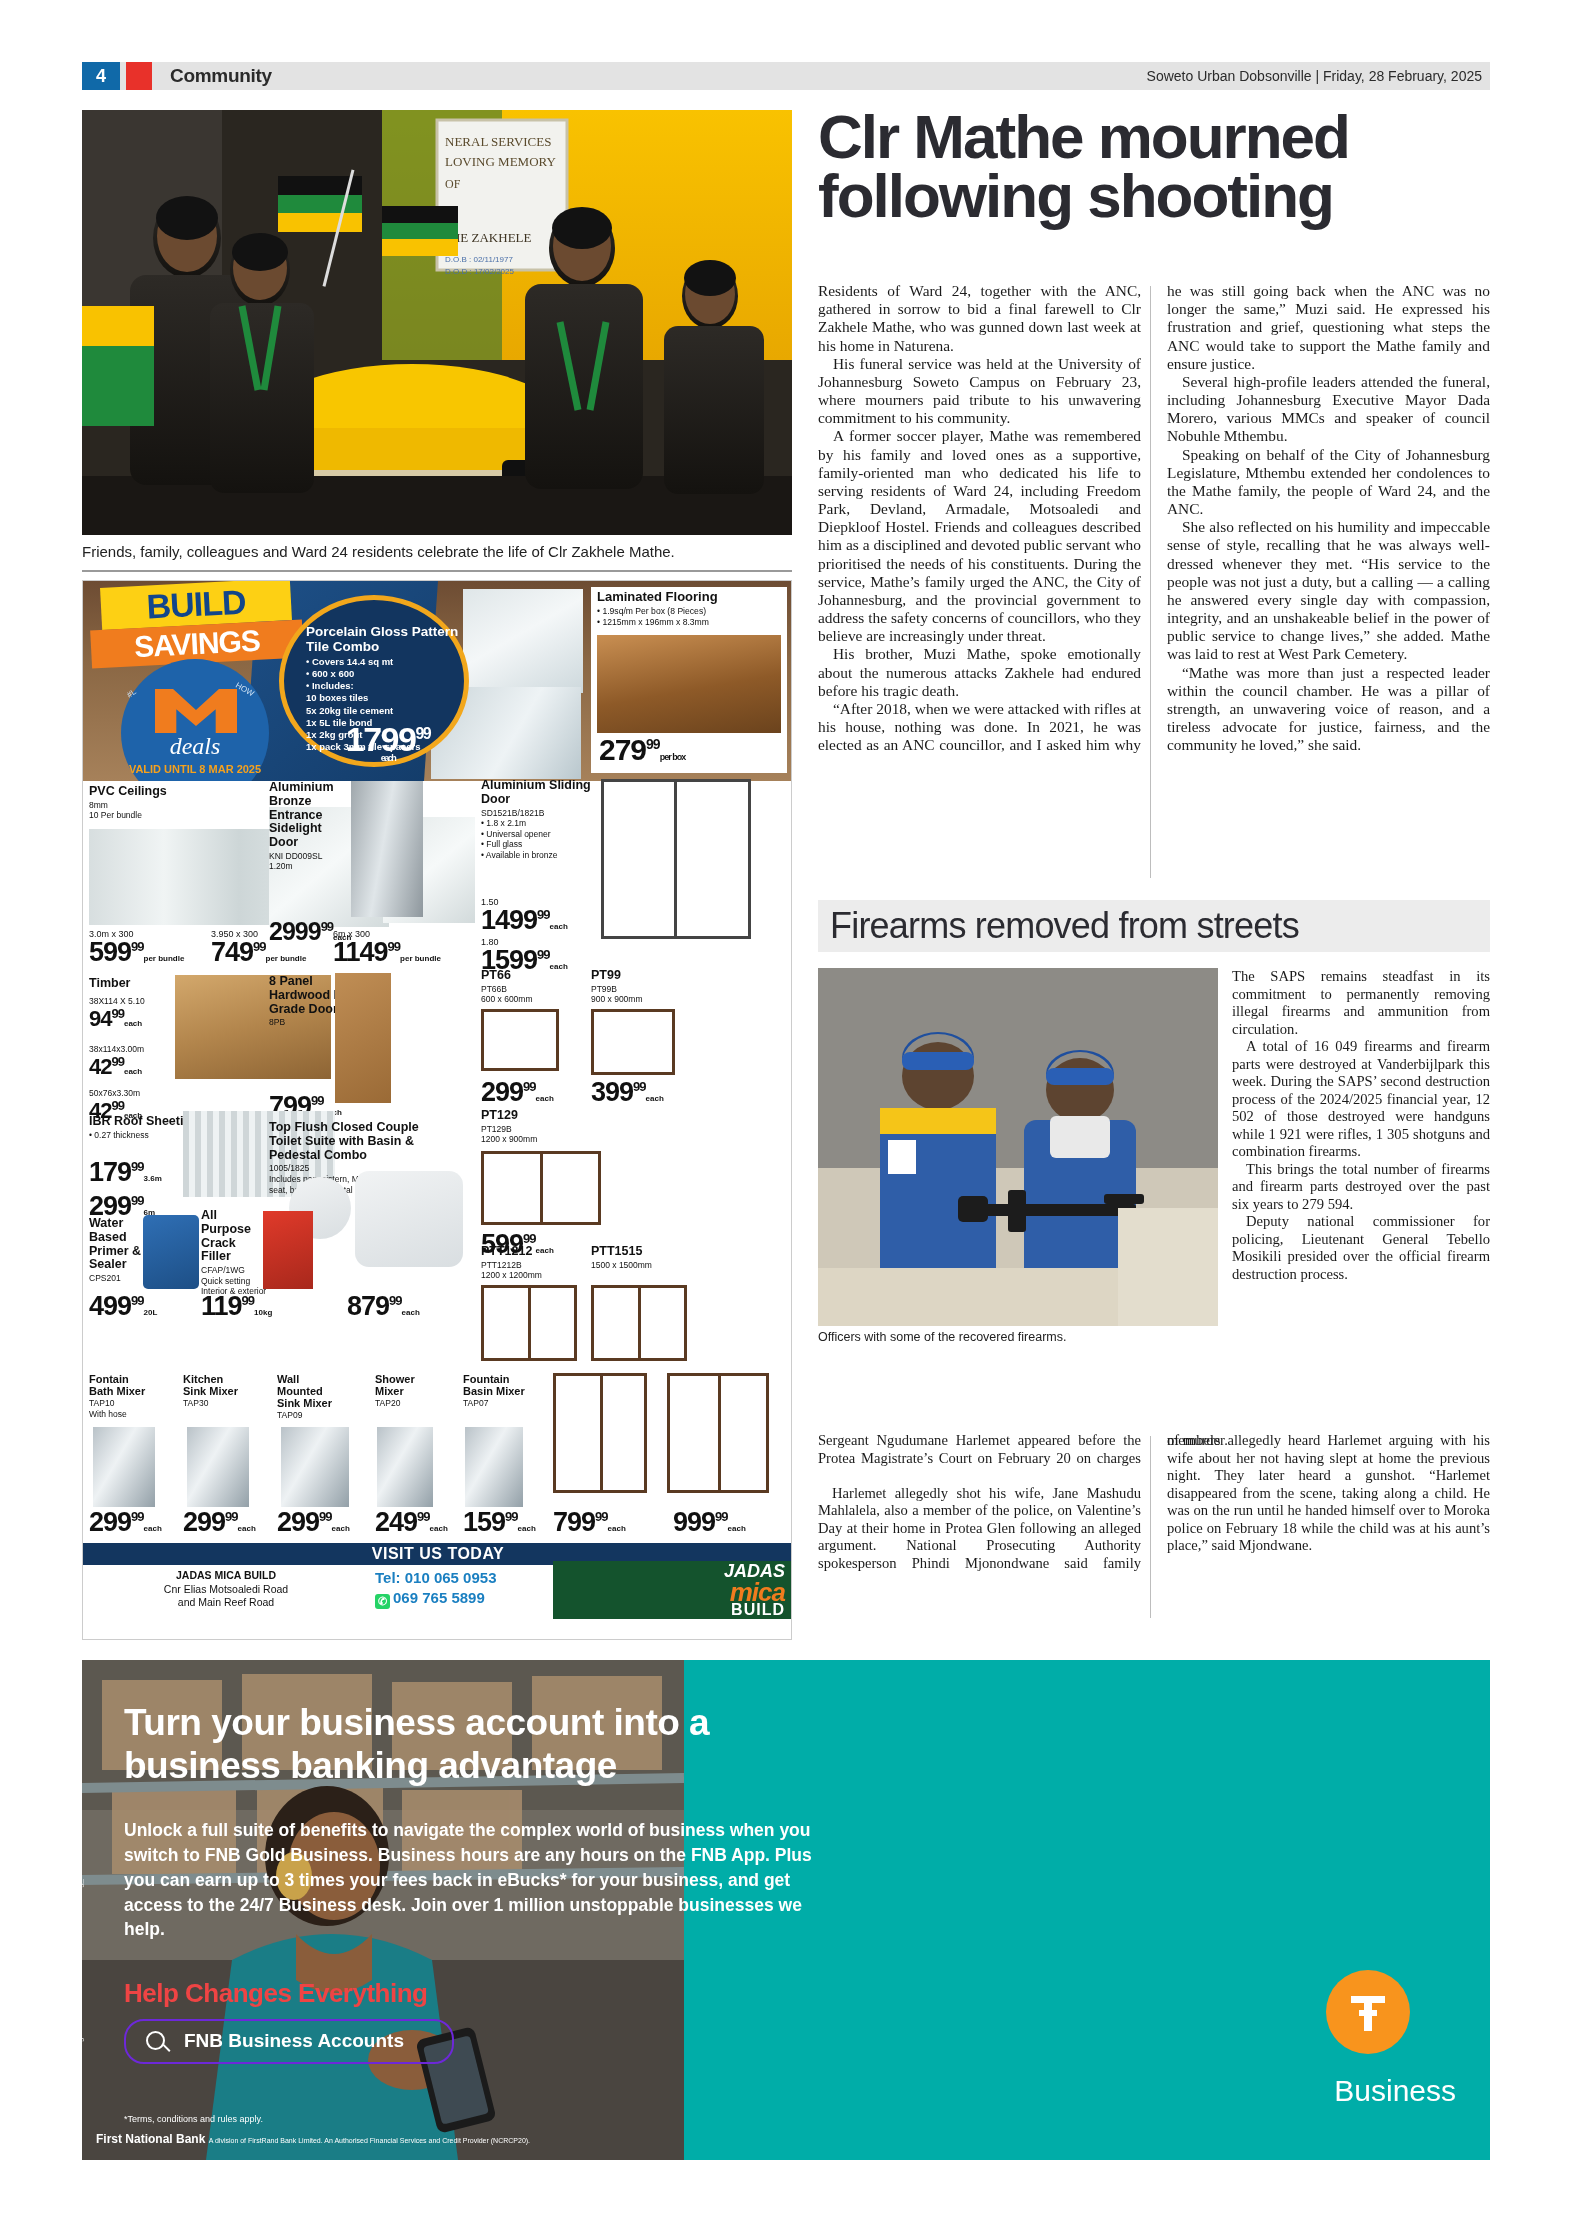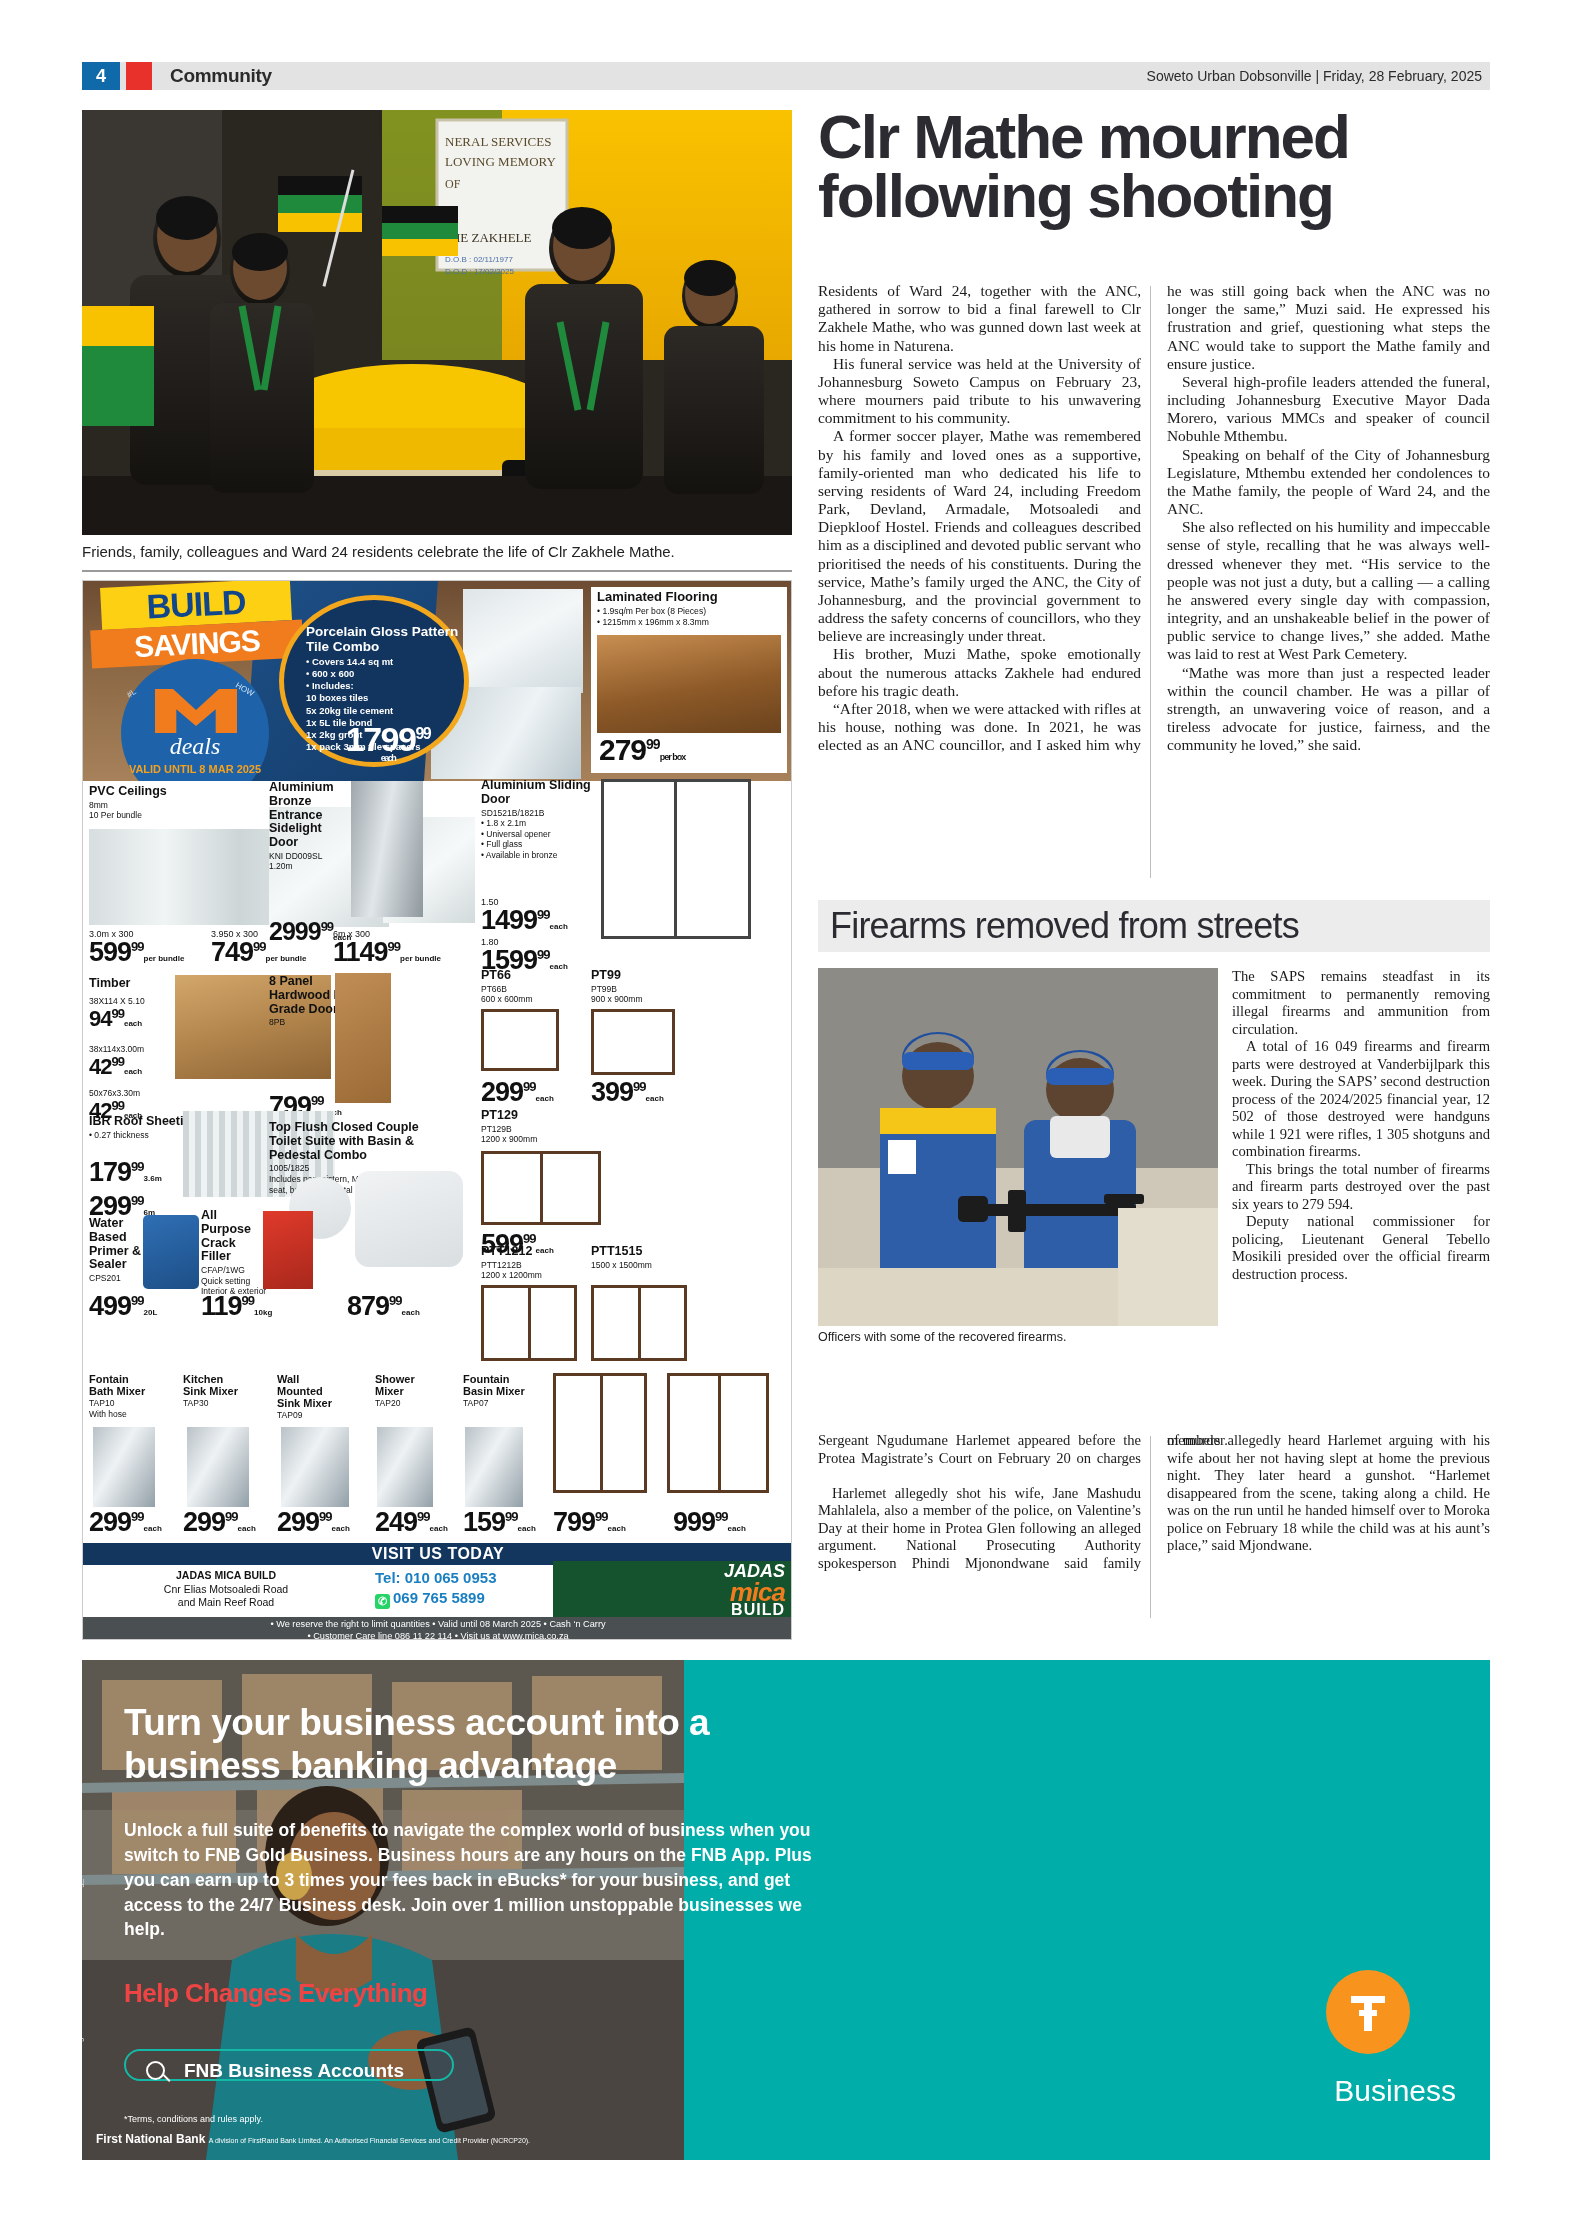--- a/index.html
+++ b/index.html
@@ -249,22 +249,22 @@
   }
   .fnb-body {
     position:absolute; left:42px; top:158px; width:690px;
     color:#fff; font-size:17.5px; line-height:1.42; font-weight:bold;
   }
   .fnb-slogan {
     position:absolute; left:42px; top:318px; color:#ef4444; font-size:26px; font-weight:bold;
     letter-spacing:-0.5px;
   }
   .fnb-cta {
-    position:absolute; left:42px; top:389px; width:330px; height:32px;
-    border:2px solid #14b8a6; border-radius:20px;
+    position:absolute; left:42px; top:359px; width:330px; height:45px;
+    border:2px solid #6d28d9; border-radius:20px;
   }
   .fnb-cta-label {
     position:absolute; left:58px; top:0; height:40px; line-height:40px;
     color:#fff; font-size:19px; font-weight:bold;
   }
   .fnb-search {
     position:absolute; left:20px; top:10px; width:19px; height:19px;
     border:2.4px solid #fff; border-radius:50%;
   }
   .fnb-search::after {
@@ -727,22 +727,20 @@
       <div class="mf-tel">Tel: 010 065 0953</div>
       <div class="mf-wa">
         <span class="wa-badge">✆</span><span>069 765 5899</span>
       </div>
       <div class="jadas-logo">
         <div class="jadas-word">JADAS</div>
         <div class="jadas-mica">mica</div>
         <div class="jadas-build">BUILD</div>
       </div>
     </div>
-    <div class="mica-terms" style="white-space:pre-line;">• We reserve the right to limit quantities  • Valid until 08 March 2025 • Cash ‘n Carry
-• Customer Care line 086 11 22 114 • Visit us at www.mica.co.za</div>
   </div>
 
   <div class="fire-bg"></div>
   <div class="fire-head">Firearms removed from streets</div>
   <div class="fire-photo">
     <svg width="400" height="358" viewBox="0 0 400 358" preserveAspectRatio="none">
       <rect x="0" y="0" width="400" height="358" fill="#b9b2a4"></rect>
       <rect x="0" y="200" width="400" height="158" fill="#cfc8b8"></rect>
       <rect x="0" y="0" width="400" height="200" fill="#8d8b86"></rect>
 

